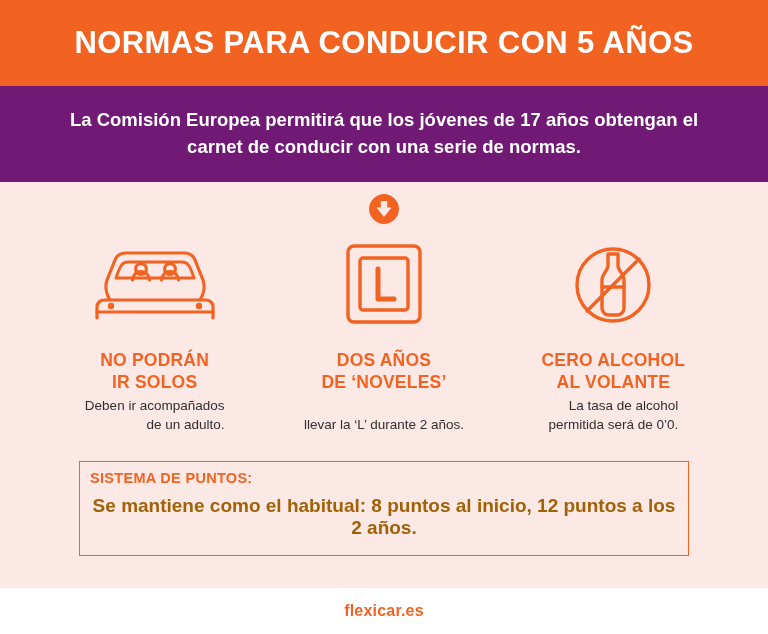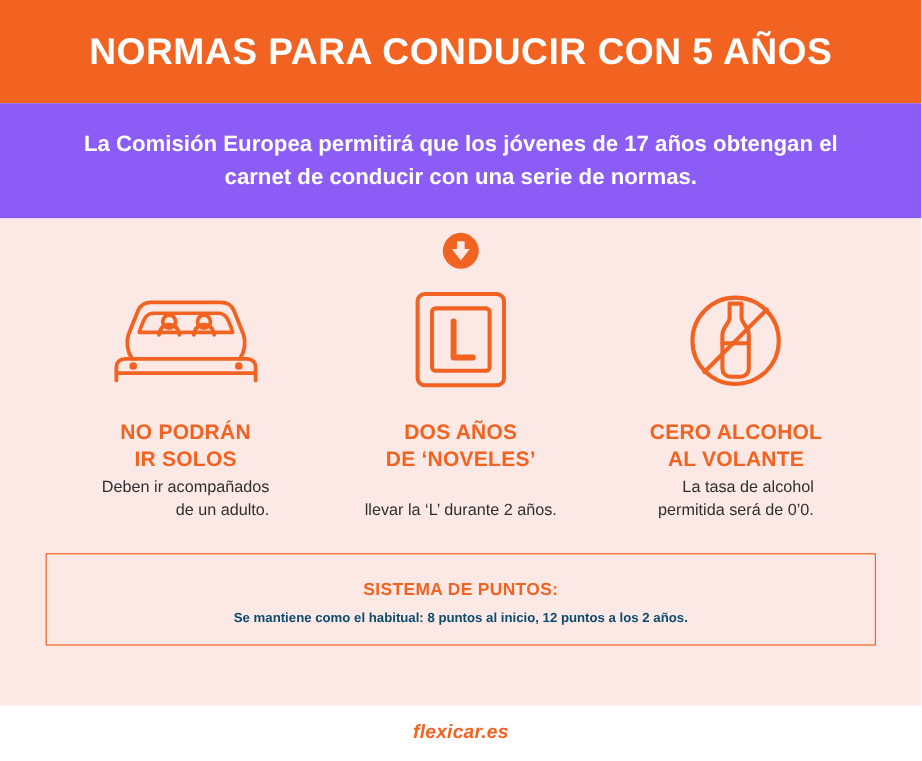--- a/index.html
+++ b/index.html
@@ -23,21 +23,21 @@
   .header h1 {
     color: #ffffff;
     font-size: 31px;
     font-weight: bold;
     letter-spacing: 0.4px;
     text-align: center;
     line-height: 1.1;
   }
   
   .subheader {
-    background: #8b5cf6;
+    background: #701a75;
     height: 96px;
     display: flex; align-items: center; justify-content: center;
     padding: 0 40px;
   }
   .subheader p {
     color: #ffffff;
     font-size: 18.5px;
     font-weight: bold;
     text-align: center;
     line-height: 1.45;
@@ -86,36 +86,36 @@
     margin-top: 2px;
     color: #2f2f2f;
     font-size: 13.5px;
     font-weight: normal;
     text-align: right;
     line-height: 1.45;
   }
   
   .points-box {
     margin-top: 26px;
-    width: 692px;
+    width: 610px;
     border: 1.5px solid #f26322;
     background: transparent;
-    padding: 22px 10px 16px;
-    display: flex; flex-direction: column; align-items: center;
+    padding: 8px 10px 16px;
+    display: flex; flex-direction: column; align-items: flex-start;
   }
   .points-title {
     color: #f26322;
     font-size: 14.5px;
     font-weight: bold;
     letter-spacing: 0.3px;
   }
   .points-text {
     margin-top: 9px;
-    color: #0c4a6e;
-    font-size: 11px;
+    color: #a16207;
+    font-size: 19px;
     font-weight: bold;
     text-align: center;
   }
   .footnote {
     margin-top: 22px;
     color: #f26322;
     font-size: 11.5px;
     font-weight: bold;
     text-align: center;
   }
@@ -123,21 +123,20 @@
   .footer {
     height: 46px;
     background: #ffffff;
     display: flex; align-items: center; justify-content: center;
   }
   .brand {
     font-size: 16px;
     font-weight: bold;
     color: #f26322;
     letter-spacing: 0.2px;
-    font-style: italic;
   }
 </style>
 </head>
 <body>
 
 <div class="page">
 
   <div class="header">
     <h1>NORMAS PARA CONDUCIR CON 5 AÑOS</h1>
   </div>

